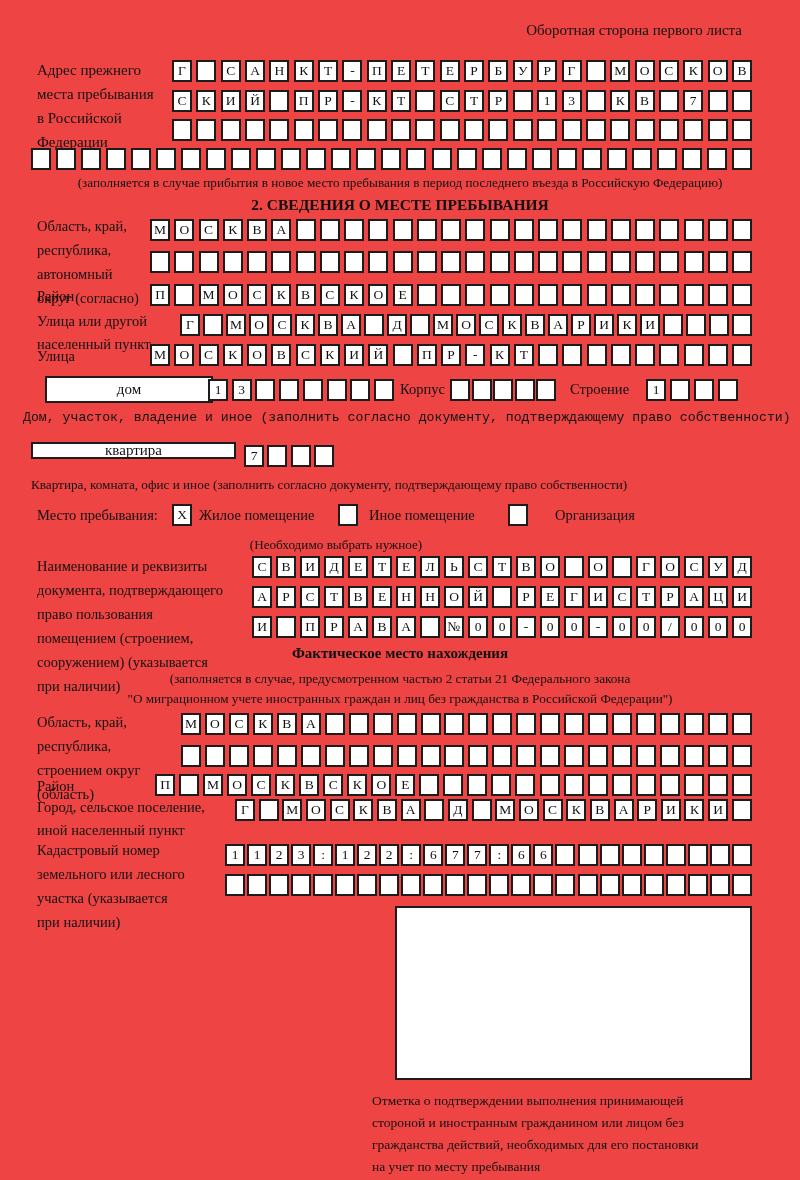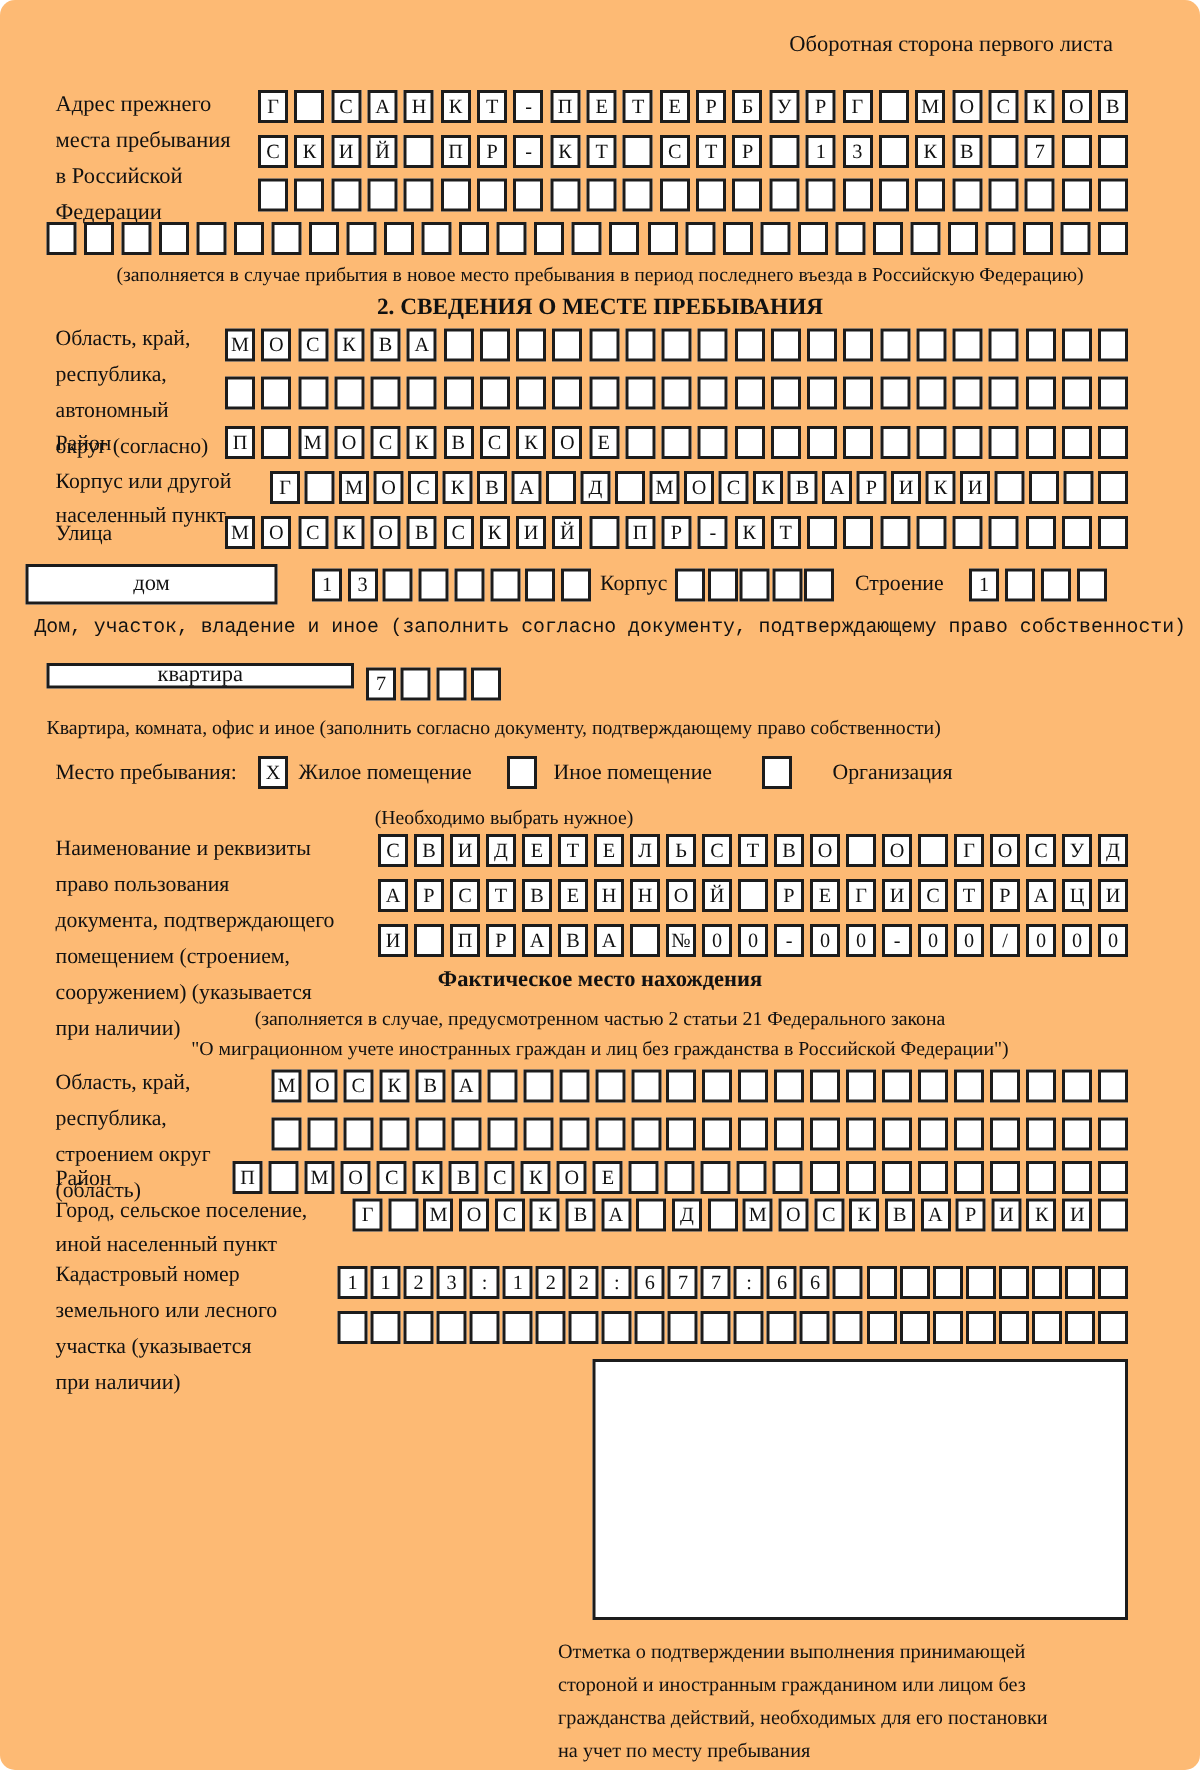--- a/index.html
+++ b/index.html
@@ -1,20 +1,19 @@
 <!DOCTYPE html>
 <html><head>
 <meta charset="utf-8">
 <style>
   html,body{margin:0;padding:0;background:#ffffff;}
   .page{
-    position:relative;width:800px;height:1180px;background:#fdba74;
+    position:relative;width:800px;height:1180px;background:#ef4444;
     font-family:"Liberation Serif","DejaVu Serif",serif;color:#111;
     overflow:hidden;
-    border-radius:10px;
   }
   .abs{position:absolute;}
   .lbl{font-size:15px;line-height:24px;}
   .lbl-sm{font-size:14.5px;line-height:24px;}
   .cap{font-size:13.2px;white-space:nowrap;}
   .center{width:800px;text-align:center;left:0;}
   .title{font-weight:bold;font-size:15.5px;}
   .cellrow{position:absolute;display:flex;justify-content:space-between;}
   .cell{
     width:20px;height:22px;flex:0 0 20px;box-sizing:border-box;
@@ -244,21 +243,21 @@
       <span class="cell"></span>
       <span class="cell"></span>
       <span class="cell"></span>
       <span class="cell"></span>
       <span class="cell"></span>
       <span class="cell"></span>
       <span class="cell"></span>
     </div>
 
   <div class="abs lbl-sm" style="left:37px;top:310px;line-height:23px;">
-    <div>Корпус или другой</div>
+    <div>Улица или другой</div>
     <div>населенный пункт</div>
   </div>
   <div class="cellrow" style="left:180px;top:314px;width:572px;">
       <span class="cell">Г</span>
       <span class="cell"></span>
       <span class="cell">М</span>
       <span class="cell">О</span>
       <span class="cell">С</span>
       <span class="cell">К</span>
       <span class="cell">В</span>
@@ -304,21 +303,21 @@
       <span class="cell"></span>
       <span class="cell"></span>
       <span class="cell"></span>
       <span class="cell"></span>
       <span class="cell"></span>
       <span class="cell"></span>
       <span class="cell"></span>
       <span class="cell"></span>
     </div>
 
-  <div class="wbox" style="left:17px;top:376px;width:168px;height:27px;">
+  <div class="wbox" style="left:45px;top:376px;width:168px;height:27px;">
     <span>дом</span>
   </div>
   <div class="cellrow" style="left:208px;top:379px;width:186px;">
       <span class="cell">1</span>
       <span class="cell">3</span>
       <span class="cell"></span>
       <span class="cell"></span>
       <span class="cell"></span>
       <span class="cell"></span>
       <span class="cell"></span>
@@ -356,22 +355,22 @@
   <div class="cbox" style="left:172px;top:504px;">X</div>
   <div class="abs inline-lbl" style="left:199px;top:507px;">Жилое помещение</div>
   <div class="cbox" style="left:338px;top:504px;"></div>
   <div class="abs inline-lbl" style="left:369px;top:507px;">Иное помещение</div>
   <div class="cbox" style="left:508px;top:504px;"></div>
   <div class="abs inline-lbl" style="left:555px;top:507px;">Организация</div>
   <div class="abs cap" style="left:186px;top:537px;width:300px;text-align:center;">(Необходимо выбрать нужное)</div>
 
   <div class="abs lbl-sm" style="left:37px;top:554px;">
     <div>Наименование и реквизиты</div>
+    <div>документа, подтверждающего</div>
     <div>право пользования</div>
-    <div>документа, подтверждающего</div>
     <div>помещением (строением,</div>
     <div>сооружением) (указывается</div>
     <div>при наличии)</div>
   </div>
   <div class="cellrow" style="left:252px;top:556px;width:500px;">
       <span class="cell">С</span>
       <span class="cell">В</span>
       <span class="cell">И</span>
       <span class="cell">Д</span>
       <span class="cell">Е</span>

